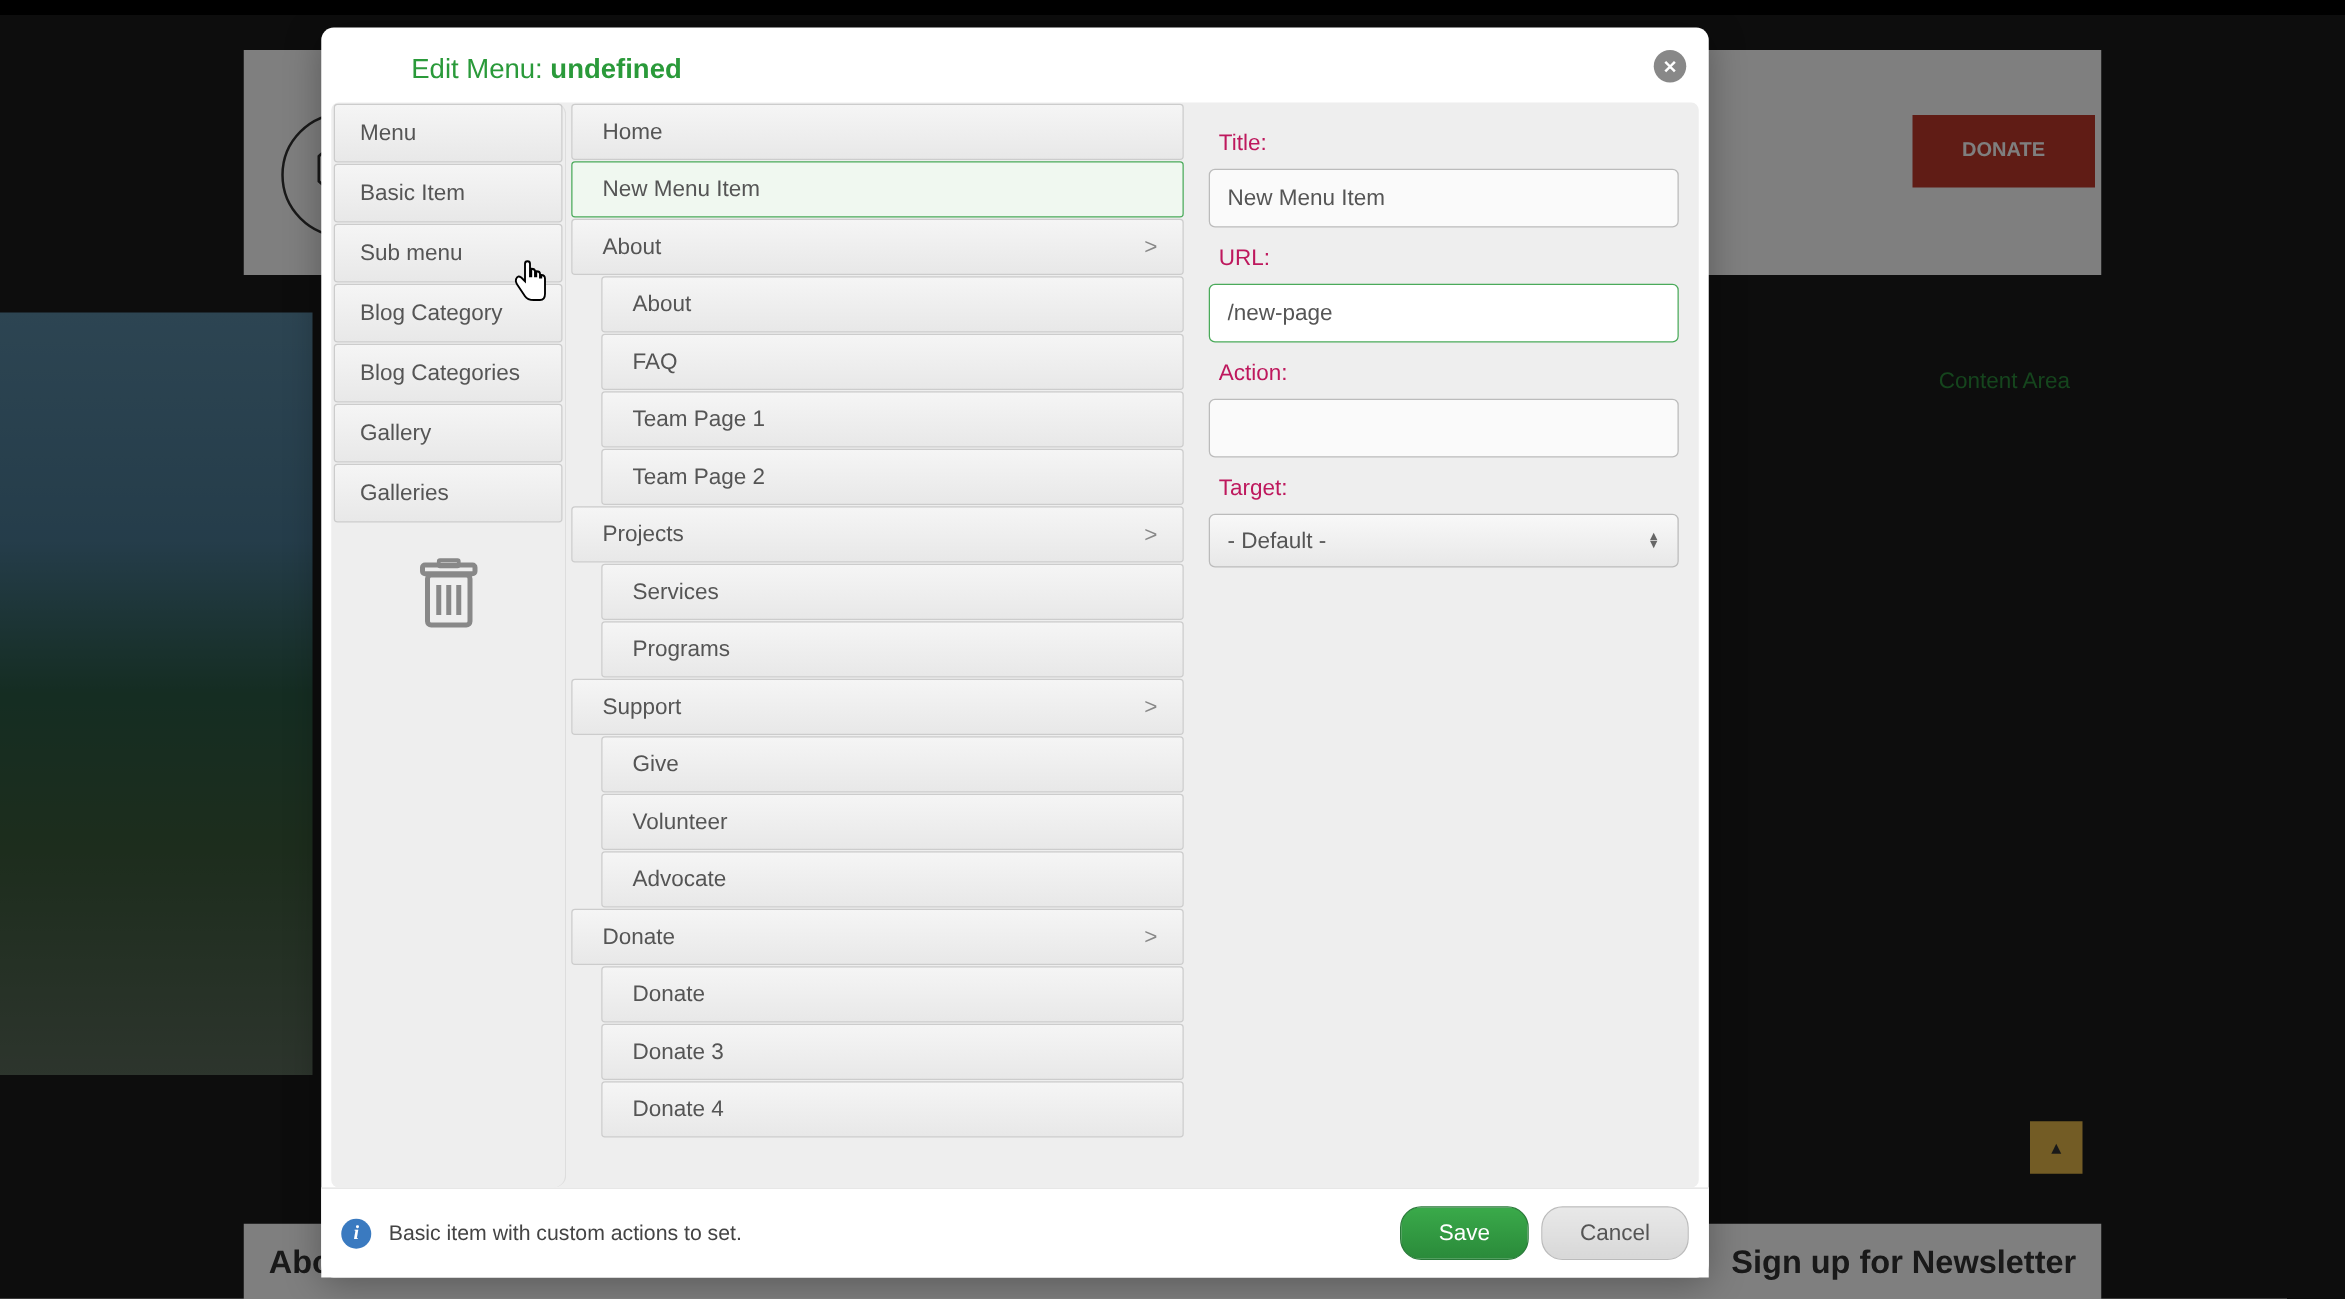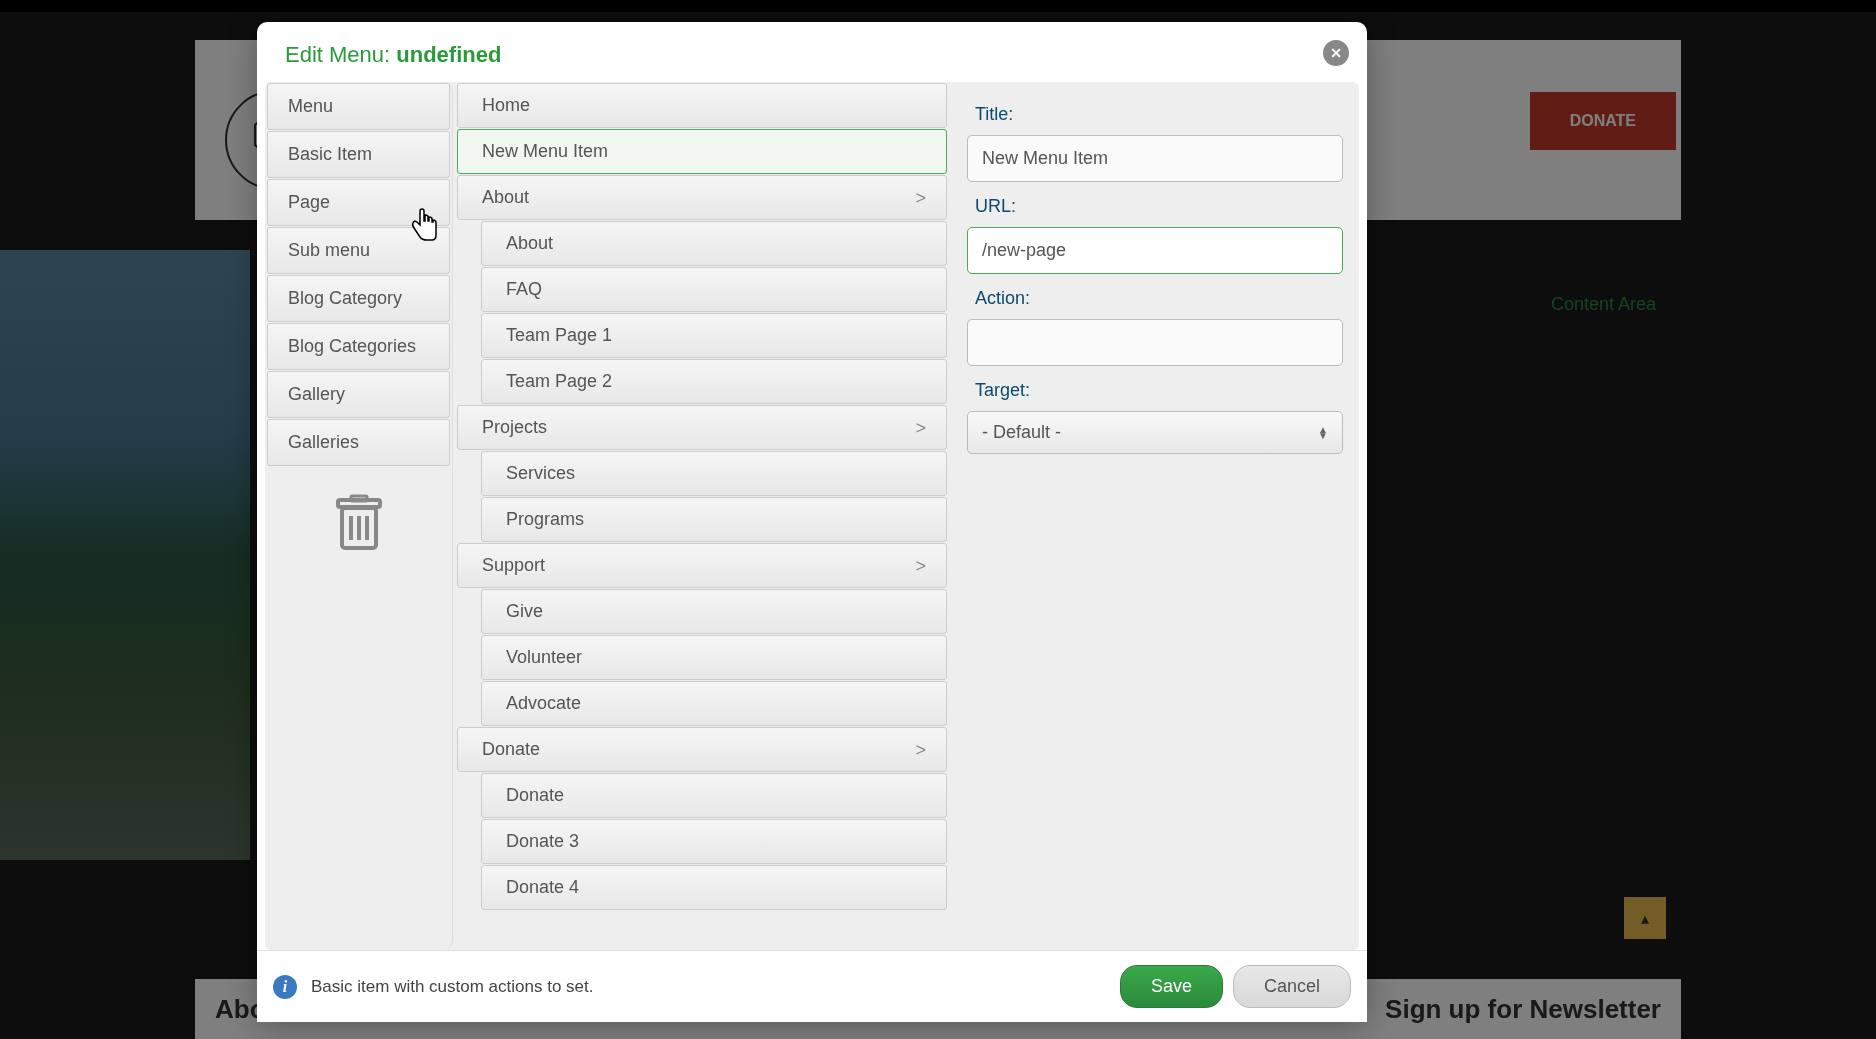--- a/index.html
+++ b/index.html
@@ -115,20 +115,21 @@
       box-shadow: 0 5px 30px rgba(0,0,0,0.3);
     }
     .modal-header {
       padding: 20px 28px 14px 28px;
       position: relative;
     }
     .modal-title {
       font-size: 22px;
       color: #2a9a3a;
       font-weight: 500;
+      margin-left: 44px;
     }
     .modal-title-suffix {
       font-weight: bold;
     }
     .close-btn {
       position: absolute;
       top: 18px;
       right: 18px;
       width: 26px;
       height: 26px;
@@ -222,21 +223,21 @@
       top: 50%;
       transform: translateY(-50%);
       color: #888;
     }
     .col-right {
       flex: 1;
       padding: 8px 16px;
     }
     .form-label {
       font-size: 18px;
-      color: #0c4a6e;
+      color: #be185d;
       margin: 14px 0 10px 8px;
       display: block;
     }
     .form-input {
       width: 100%;
       padding: 12px 14px;
       font-size: 18px;
       border: 1px solid #bbb;
       border-radius: 5px;
       background: #fafafa;
@@ -360,21 +361,20 @@
       <span class="close-x">✕</span>
     </div>
   </div>
 
   <div class="modal-body">
 
     <div class="col-left">
       <div id="palette-container">
           <div class="palette-item">Menu</div>
           <div class="palette-item">Basic Item</div>
-          <div class="palette-item">Page</div>
           <div class="palette-item">Sub menu</div>
           <div class="palette-item">Blog Category</div>
           <div class="palette-item">Blog Categories</div>
           <div class="palette-item">Gallery</div>
           <div class="palette-item">Galleries</div>
         </div>
       <div class="trash">
         <svg width="50" height="58" viewBox="0 0 50 58">
           <rect x="8" y="14" width="34" height="40" rx="3" fill="none" stroke="#888" stroke-width="4"></rect>
           <rect x="4" y="6" width="42" height="7" rx="2" fill="none" stroke="#888" stroke-width="4"></rect>

